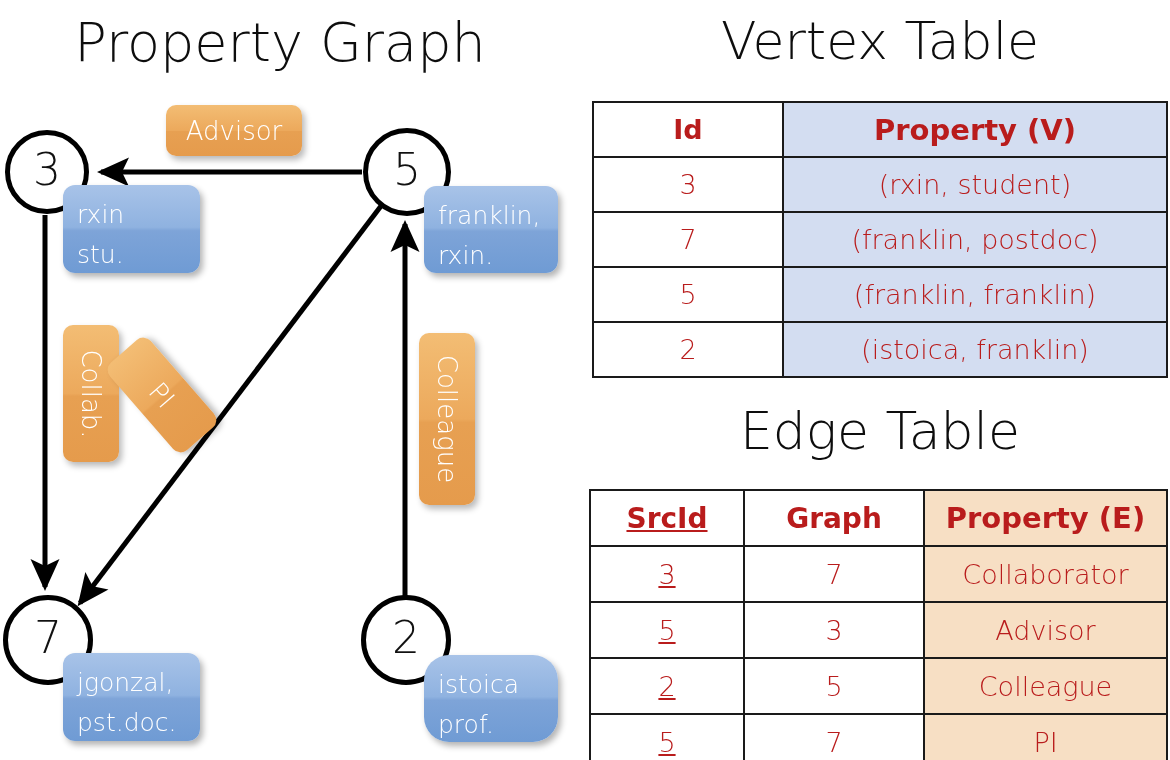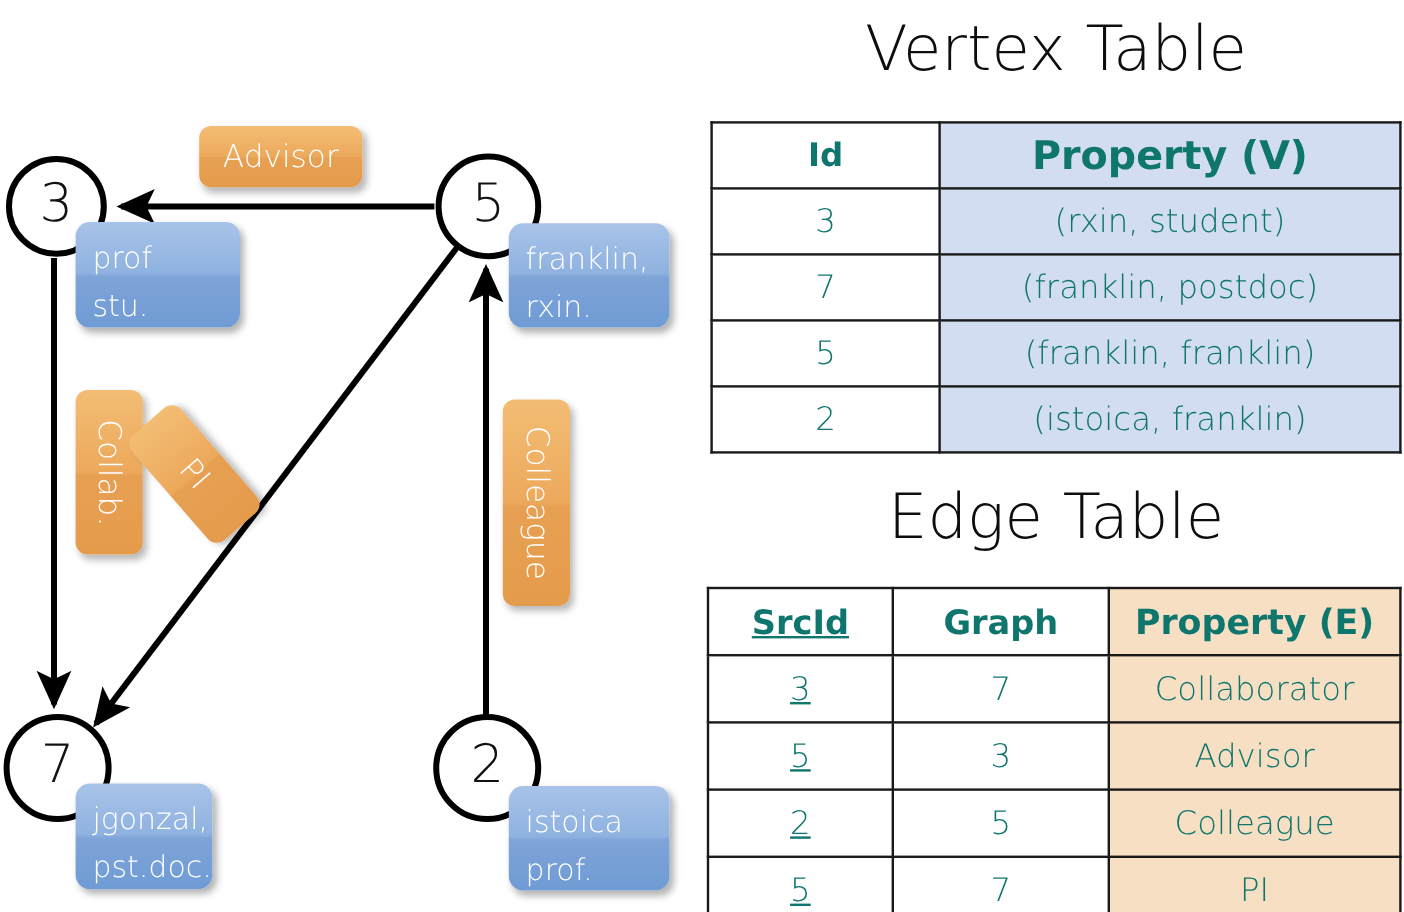--- a/index.html
+++ b/index.html
@@ -110,49 +110,50 @@
   .data-table {
     position: absolute;
     border-collapse: collapse;
     table-layout: fixed;
     font-family: "DejaVu Sans", sans-serif;
     font-weight: 300;
   }
   .data-table td, .data-table th {
     border: 2px solid #1a1a1a;
     text-align: center;
-    color: #0f766e;
+    color: #b91c1c;
     font-weight: 300;
     padding: 0;
     margin-top: 46px;
   }
   .data-table th {
     font-weight: 700;
     font-family: "DejaVu Sans", sans-serif;
   }
 
   #vertex-table { left: 592px; top: 101px; width: 576px; }
   #vertex-table th, #vertex-table td { height: 53px; font-size: 27px; }
   #vertex-table .col-id { width: 188px; background: #ffffff; }
   #vertex-table .col-prop { background: #d3ddf1; }
-  #vertex-table th.col-prop { font-size: 33px; }
+  #vertex-table th.col-prop { font-size: 29px; }
 
   #edge-table { left: 589px; top: 489px; width: 579px; }
   #edge-table th, #edge-table td { height: 54px; font-size: 27px; }
   #edge-table .col-src { width: 152px; background: #ffffff; text-decoration: underline; }
   #edge-table .col-dst { width: 178px; background: #ffffff; }
   #edge-table .col-prop { background: #f7dfc4; }
   #edge-table th.col-prop { font-size: 29px; }
   #edge-table th.col-src, #edge-table th.col-dst { font-size: 28px; }
 </style>
 </head>
 <body>
 
 <div id="page">
 
+  <div class="title" id="title-property-graph">Property Graph</div>
 
   <div class="title" id="title-vertex-table">Vertex Table</div>
 
   <div class="title" id="title-edge-table">Edge Table</div>
 
   <div id="graph-panel">
 
     <svg id="graph-edges" viewBox="0 0 585 760">
       <defs>
         <marker id="arrowhead" markerWidth="7" markerHeight="7" refX="5.6" refY="3.1" orient="auto" markerUnits="strokeWidth">
@@ -178,30 +179,30 @@
     </div>
 
     <div class="node-circle" style="left:3px; top:595px; width:90px; height:90px;">
       <span>7</span>
     </div>
 
     <div class="node-circle" style="left:361px; top:595px; width:90px; height:90px;">
       <span>2</span>
     </div>
 
-    <div class="prop-box" style="left:63px; top:185px; width:137px; height:88px;">prof
+    <div class="prop-box" style="left:63px; top:185px; width:137px; height:88px;">rxin
 stu.</div>
 
     <div class="prop-box" style="left:424px; top:186px; width:134px; height:87px;">franklin,
 rxin.</div>
 
-    <div class="prop-box" style="left:63px; top:653px; width:114px; height:88px;">jgonzal,
+    <div class="prop-box" style="left:63px; top:653px; width:137px; height:88px;">jgonzal,
 pst.doc.</div>
 
-    <div class="prop-box" style="left:424px; top:655px; width:134px; height:87px;">istoica
+    <div class="prop-box" style="left:424px; top:655px; width:134px; height:87px;border-radius:25px;">istoica
 prof.</div>
 
     <div class="edge-label" style="left:166px; top:105px; width:136px; height:51px;">
       <span>Advisor</span>
     </div>
 
     <div class="edge-label vert" style="left:63px; top:325px; width:56px; height:137px;">
       <span>Collab.</span>
     </div>
 

